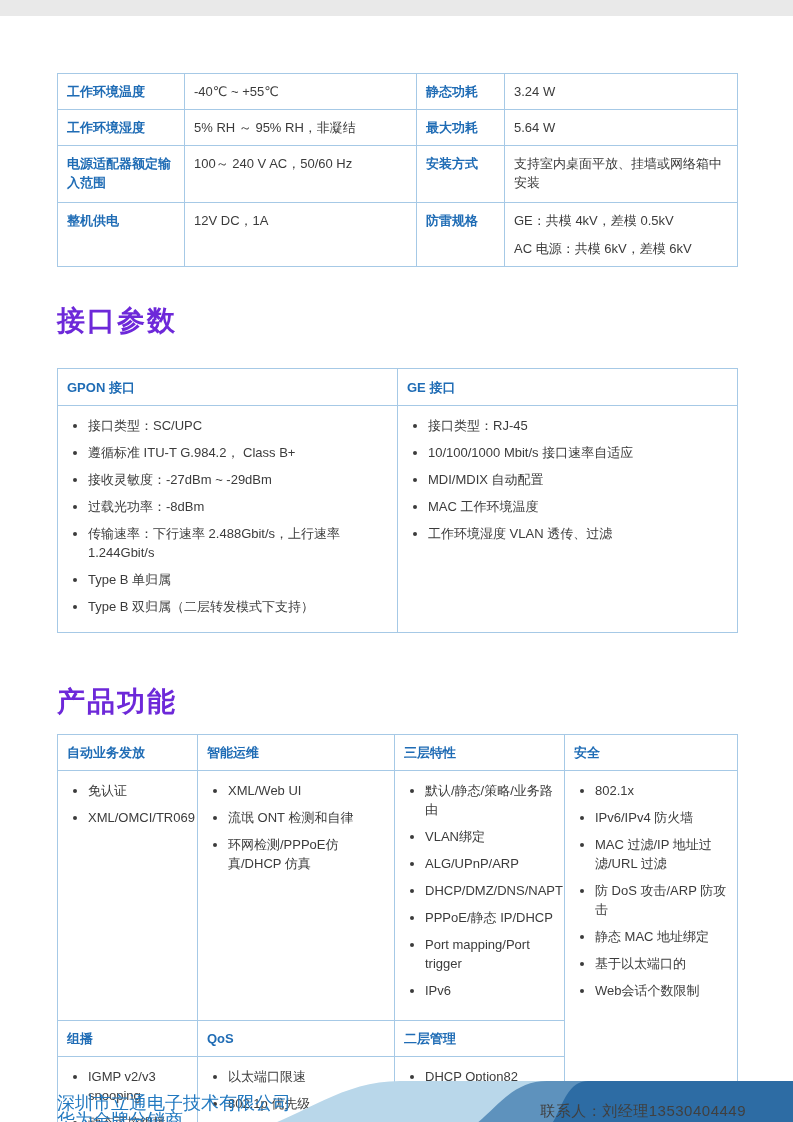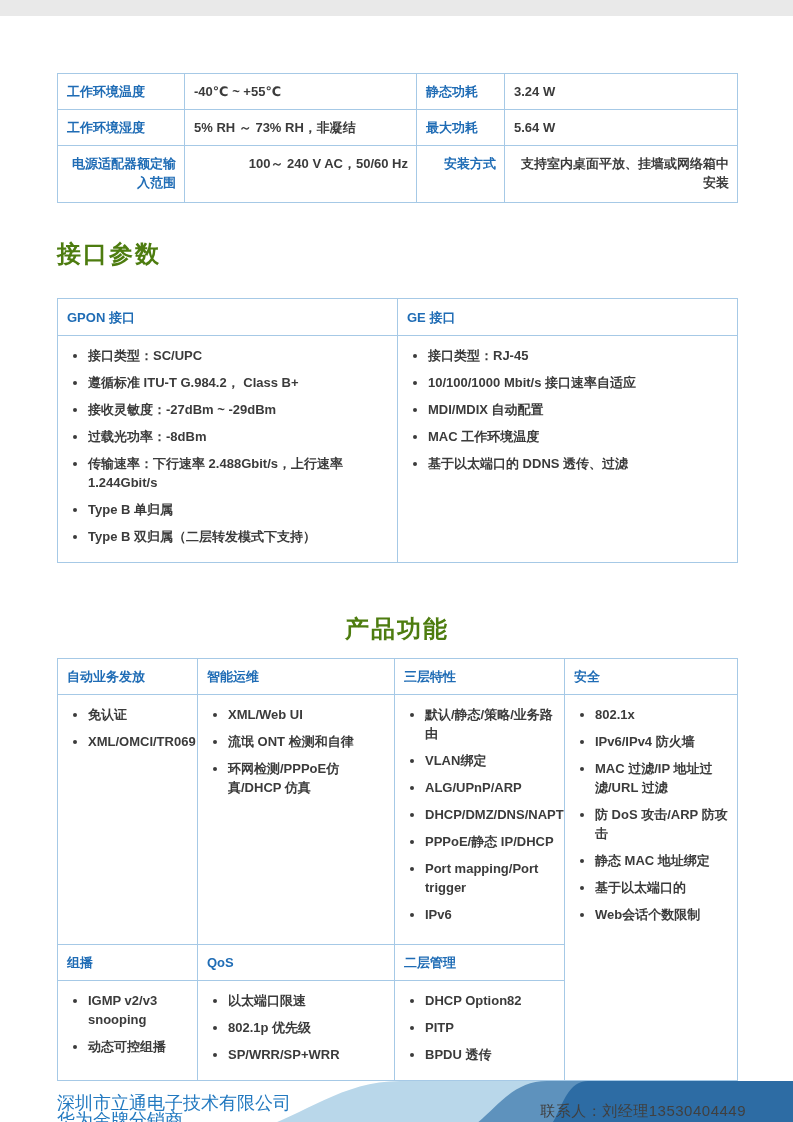--- a/index.html
+++ b/index.html
@@ -16,52 +16,52 @@
 
   table { border-collapse: collapse; table-layout: fixed; width: 680px; }
   th, td {
     border: 1px solid #a6c9e6;
     vertical-align: top;
     text-align: left;
     font-size: 13px;
     color: #3b3b3b;
     padding: 8px 8px 8px 9px;
     line-height: 19px;
-    font-weight: bold;
+    font-weight: normal;
   }
   th.hdr {
     color: #1f6cb5;
     font-weight: bold;
   }
   td p + p { margin-top: 9px; }
 
   
   td.list-cell { padding: 2px 6px 8px 6px; }
   ul.bullets { list-style: disc; margin: 0; padding-left: 24px; }
   ul.bullets li { margin: 8px 0; line-height: 19px; color:#3b3b3b; }
 
   
   .spec-table col.c1 { width: 127px; }
   .spec-table col.c2 { width: 232px; }
   .spec-table col.c3 { width: 88px; }
   .spec-table col.c4 { width: 233px; }
   .spec-table tr.r1 th, .spec-table tr.r1 td { height: 32px; }
   .spec-table tr.r2 th, .spec-table tr.r2 td { height: 33px; }
-  .spec-table tr.r3 th, .spec-table tr.r3 td { height: 57px; text-align: right; }
+  .spec-table tr.r3 th, .spec-table tr.r3 td { height: 57px; }
   .spec-table tr.r4 th, .spec-table tr.r4 td { height: 54px; }
 
   h2.section-title {
     font-family: "DejaVu Serif", "Liberation Serif", serif;
     font-weight: 600;
-    font-size: 24px;
-    color: #4d7c0f;
+    font-size: 28px;
+    color: #6d28d9;
     letter-spacing: 2px;
   }
   #iface-title { margin-top: 35px; margin-bottom: 28px; }
-  #feat-title  { margin-top: 50px; margin-bottom: 13px; text-align: center; }
+  #feat-title  { margin-top: 50px; margin-bottom: 13px; }
 
   .iface-table { margin-top: 0; }
   .iface-table col { width: 340px; }
   .iface-table th.hdr { height: 33px; padding-top: 9px; }
   .iface-table td.list-cell { height: 187px; }
 
   .func-table col.f1 { width: 140px; }
   .func-table col.f2 { width: 197px; }
   .func-table col.f3 { width: 170px; }
   .func-table col.f4 { width: 173px; }
@@ -96,29 +96,38 @@
         </colgroup>
       <tbody>
           <tr class="r1">
         <th class="hdr">工作环境温度</th>
         <td>-40℃ ~ +55℃</td>
         <th class="hdr">静态功耗</th>
         <td>3.24 W</td>
       </tr>
       <tr class="r2">
         <th class="hdr">工作环境湿度</th>
-        <td>5% RH ～  73% RH，非凝结</td>
+        <td>5% RH ～  95% RH，非凝结</td>
         <th class="hdr">最大功耗</th>
         <td>5.64 W</td>
       </tr>
       <tr class="r3">
         <th class="hdr">电源适配器额定输入范围</th>
         <td>100～ 240 V AC，50/60 Hz</td>
         <th class="hdr">安装方式</th>
         <td>支持室内桌面平放、挂墙或网络箱中安装</td>
+      </tr>
+      <tr class="r4">
+        <th class="hdr">整机供电</th>
+        <td>12V DC，1A</td>
+        <th class="hdr">防雷规格</th>
+        <td>
+          <p>GE：共模 4kV，差模 0.5kV</p>
+          <p>AC 电源：共模 6kV，差模 6kV</p>
+        </td>
       </tr>
     </tbody>
       </table>
 
     <h2 class="section-title" id="iface-title">接口参数</h2>
 
     <table class="iface-table">
       <colgroup>
           <col>
           <col>
@@ -139,21 +148,21 @@
             <li>Type B 单归属</li>
             <li>Type B 双归属（二层转发模式下支持）</li>
           </ul>
         </td>
         <td class="list-cell">
           <ul class="bullets">
             <li>接口类型：RJ-45</li>
             <li>10/100/1000 Mbit/s 接口速率自适应</li>
             <li>MDI/MDIX 自动配置</li>
             <li>MAC 工作环境温度</li>
-            <li>基于以太端口的 DDNS 透传、过滤</li>
+            <li>工作环境湿度 VLAN 透传、过滤</li>
           </ul>
         </td>
       </tr>
     </tbody>
       </table>
 
     <h2 class="section-title" id="feat-title">产品功能</h2>
 
     <table class="func-table">
       <colgroup>

